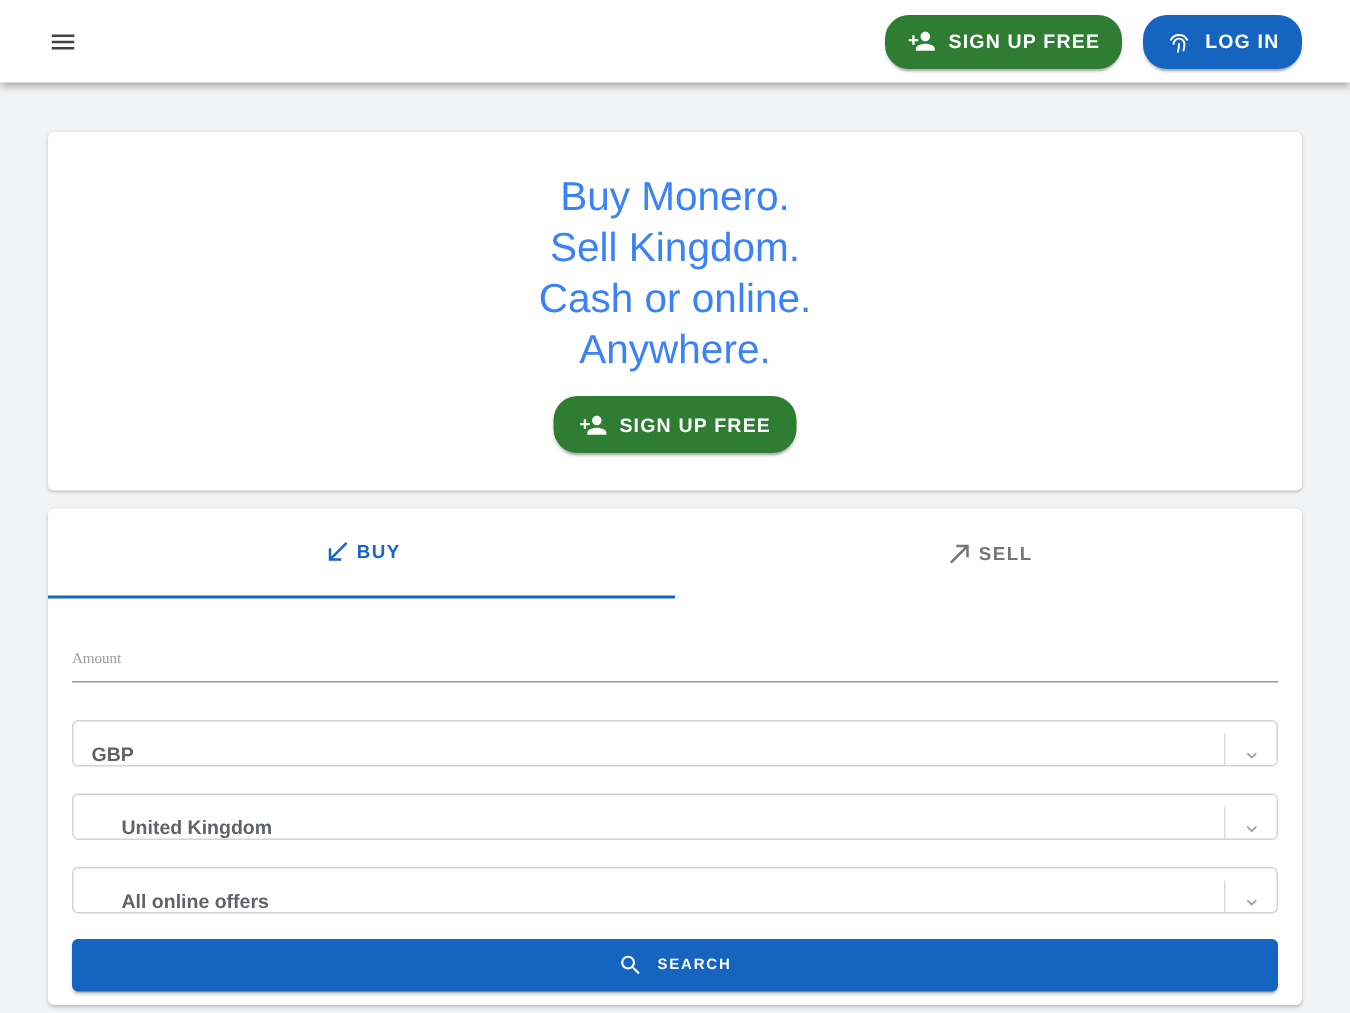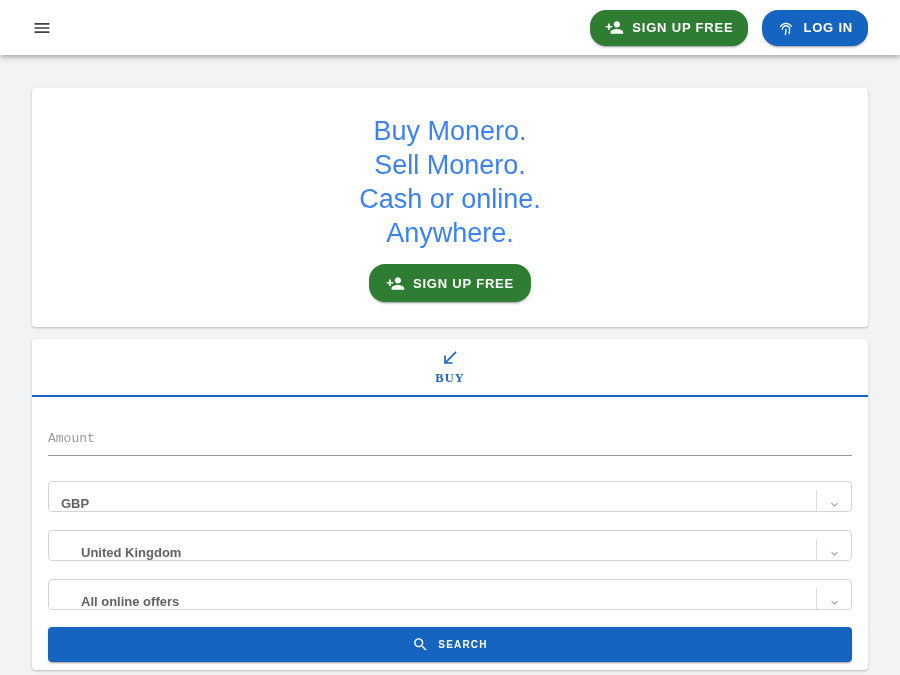--- a/index.html
+++ b/index.html
@@ -56,35 +56,35 @@
   .hero-title{
     font-size:27px;line-height:34px;font-weight:400;color:#3b82f6;
   }
   .hero-title span{display:block;}
   .hero-cta{height:38px;margin-top:14px;padding:0 17px;}
 
   
   .trade-card{margin-top:12px;height:331px;display:flex;flex-direction:column;}
   .tabs{display:flex;height:60px;}
   .tab{
-    flex:1;display:flex;flex-direction:column;align-items:center;justify-content:center;
+    flex:1;display:flex;align-items:center;justify-content:center;
     gap:3px;cursor:pointer;background:transparent;border:none;
-    font-family:Liberation Serif, serif;
+    font-family:Liberation Sans, sans-serif;
     font-size:12.5px;font-weight:700;letter-spacing:1px;
     color:var(--text-muted);
   }
   .tab.active{color:var(--tab-active);border-bottom:2px solid var(--tab-active);}
   .tab .tab-icon{height:20px;display:flex;align-items:center;}
 
   .form{padding:0 16px;flex:1;display:flex;flex-direction:column;}
   .amount-wrap{margin-top:30px;}
   .amount-input{
     width:100%;border:none;border-bottom:1px solid #9a9a9a;
-    font-family:Liberation Mono, monospace;
-    font-size:13px;color:#15803d;padding:4px 0 9px;outline:none;background:transparent;
+    font-family:Liberation Serif, serif;
+    font-size:10px;color:#15803d;padding:4px 0 9px;outline:none;background:transparent;
   }
   .amount-input::placeholder{color:#9b9b9b;opacity:1;}
 
   .select{
     margin-top:25px;
     height:31px;border:1px solid #d4d4d4;border-radius:4px;
     display:flex;align-items:flex-end;cursor:pointer;background:#fff;
   }
   .select + .select{margin-top:18px;padding-left:20px;}
   .select-value{
@@ -136,21 +136,21 @@
       </span>
       <span>LOG IN</span>
     </button>
   </header>
 
   <main class="main">
 
     <section class="card hero-card">
       <h1 class="hero-title">
         <span>Buy Monero.</span>
-        <span>Sell Monero.</span>
+        <span>Sell Kingdom.</span>
         <span>Cash or online.</span>
         <span>Anywhere.</span>
       </h1>
       <button class="btn btn-green hero-cta">
         <span style="display:flex;">
           <svg width="19" height="19" viewBox="0 0 24 24">
               <path d="M15 12c2.21 0 4-1.79 4-4s-1.79-4-4-4-4 1.79-4 4 1.79 4 4 4zm-9-2V7H4v3H1v2h3v3h2v-3h3v-2H6zm9 4c-2.67 0-8 1.34-8 4v2h16v-2c0-2.66-5.33-4-8-4z" fill="#ffffff"></path>
             </svg>
         </span>
         <span>SIGN UP FREE</span>
@@ -161,20 +161,28 @@
 
       <div class="tabs">
         <button class="tab active">
           <span class="tab-icon">
             <svg width="20" height="20" viewBox="0 0 24 24">
                 <path d="M20 5.41 18.59 4 7 15.59V9H5v10h10v-2H8.41z" fill="#1867c0"></path>
               </svg>
           </span>
           <span>BUY</span>
         </button>
+        <button class="tab">
+          <span class="tab-icon">
+            <svg width="20" height="20" viewBox="0 0 24 24">
+                <path d="M9 5v2h6.59L4 18.59 5.41 20 17 8.41V15h2V5z" fill="#757575"></path>
+              </svg>
+          </span>
+          <span>SELL</span>
+        </button>
       </div>
 
       <div class="form">
 
         <div class="amount-wrap">
           <input class="amount-input" type="text" placeholder="Amount" style="">
         </div>
 
         <div class="select">
           <div class="select-value">GBP</div>

